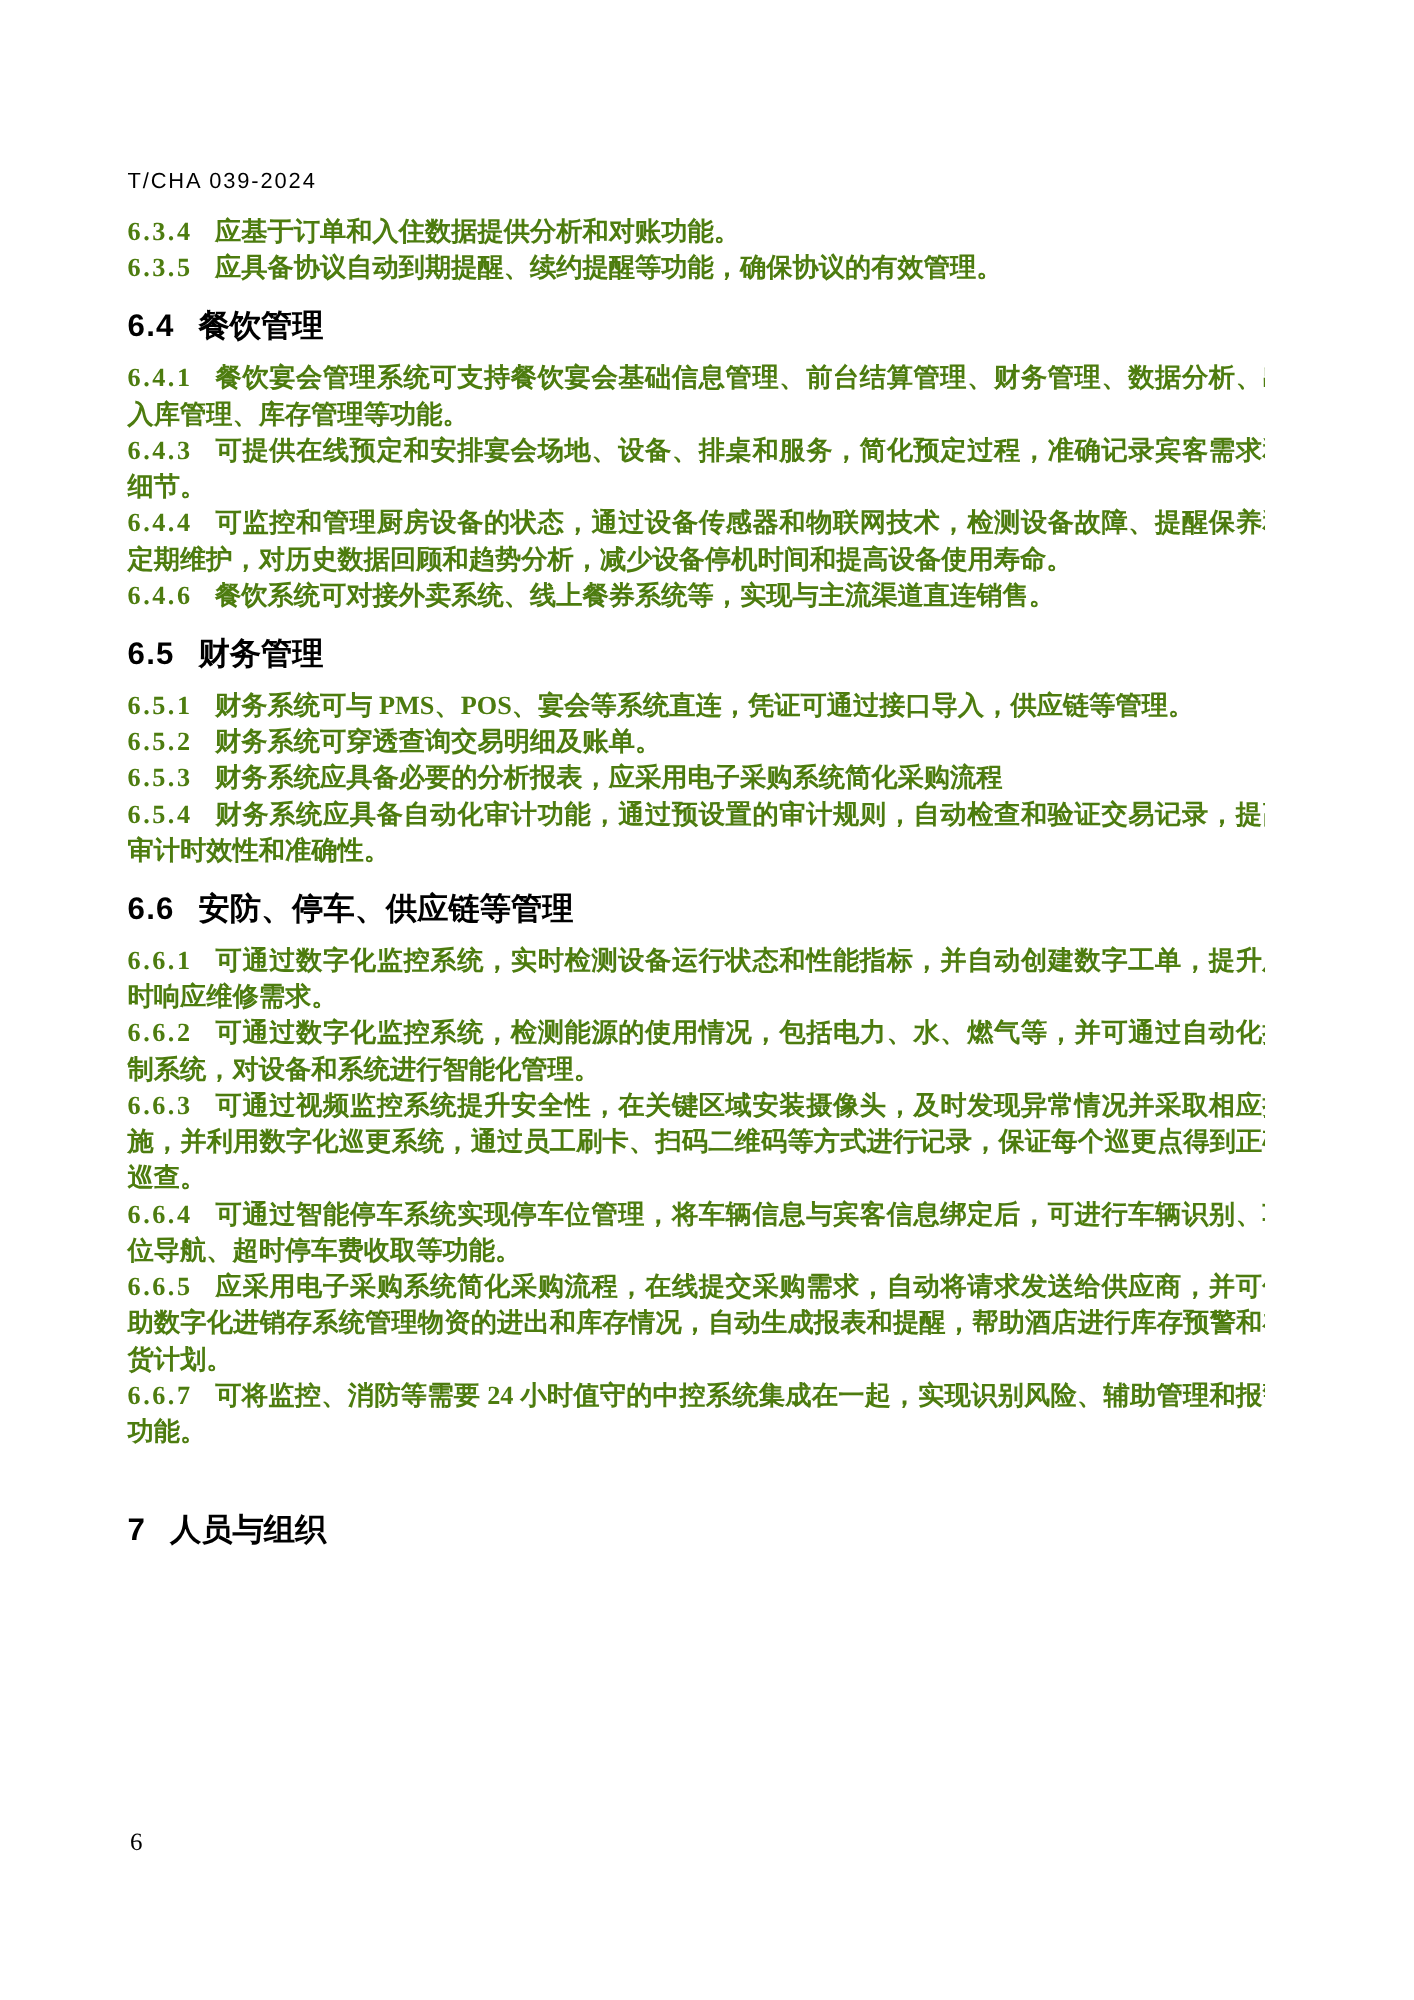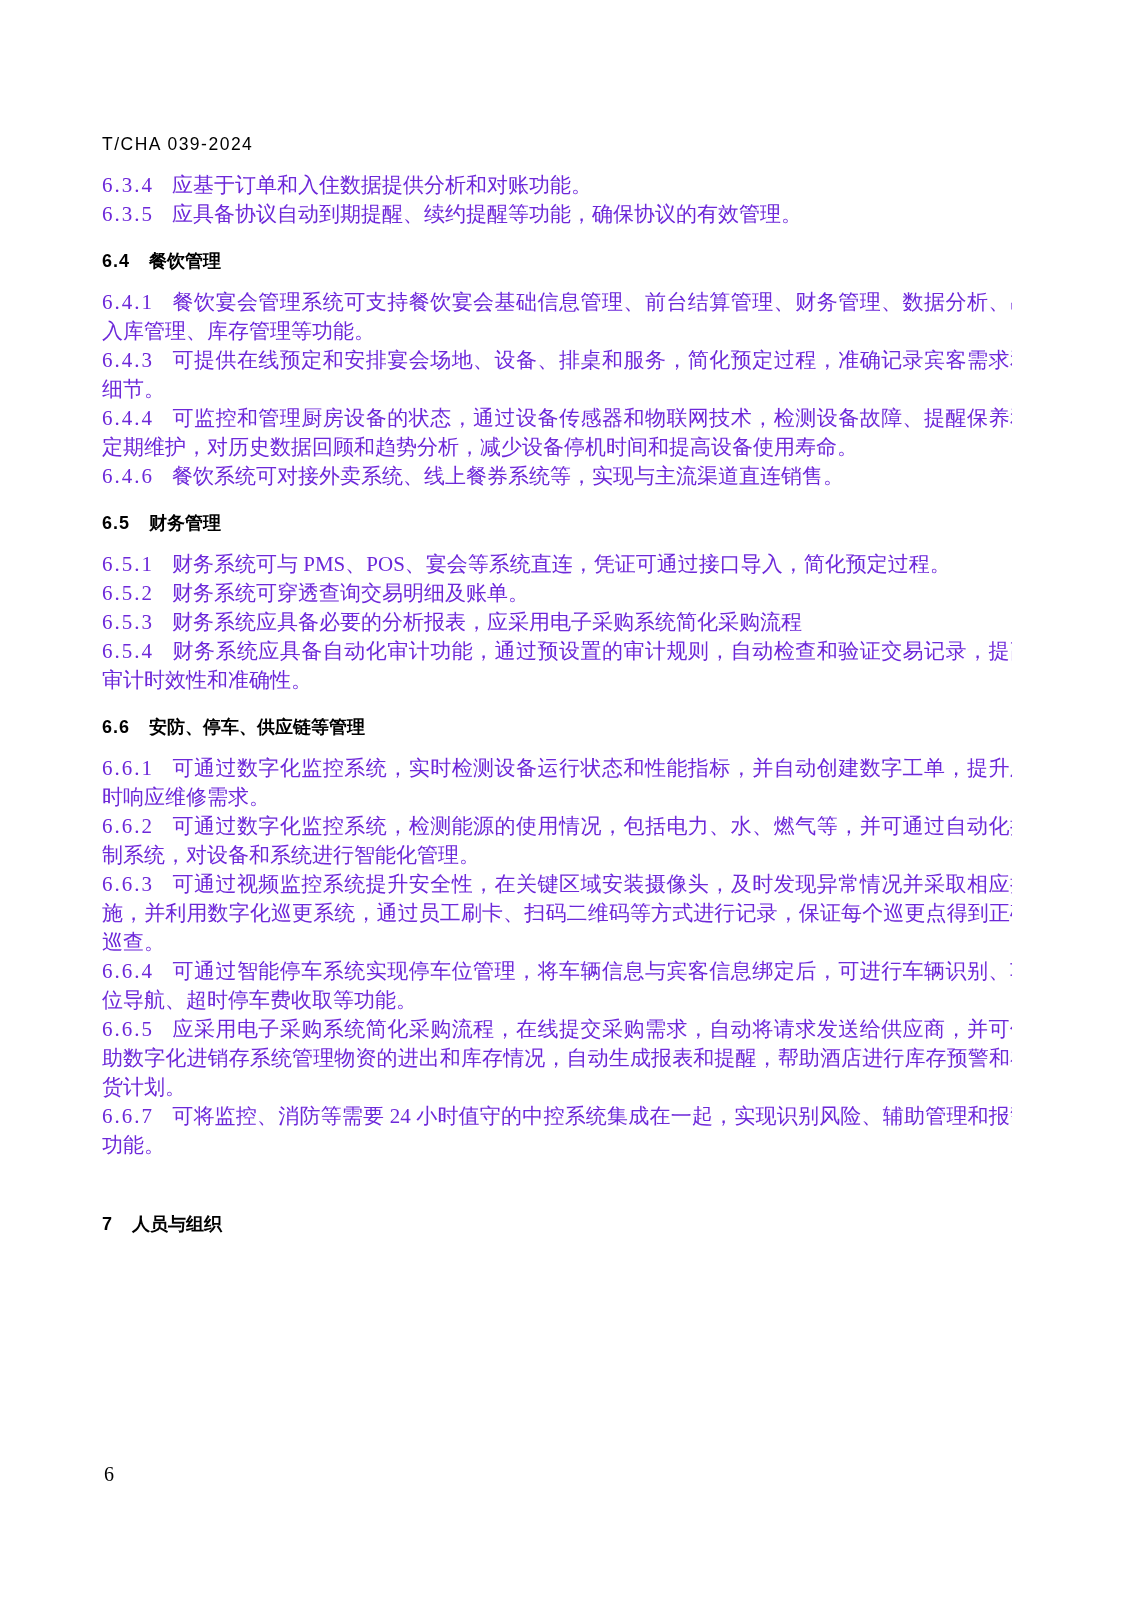--- a/index.html
+++ b/index.html
@@ -25,32 +25,33 @@
     font-size: 17.5px;
     line-height: 22px;
     letter-spacing: 1.5px;
     margin-bottom: 16px;
     color: #000000;
   }
   p.clause {
     font-size: 21px;
     line-height: 29px;
     text-align: justify;
-    color: #6d28d9;
+    color: #4d7c0f;
+    font-weight: bold;
   }
   p.clause .cnum {
     font-family: "Liberation Serif", "DejaVu Serif", serif;
     letter-spacing: 2px;
     margin-right: 18px;
     white-space: nowrap;
   }
   h2.sec-heading {
     font-family: "Liberation Sans", "DejaVu Sans", sans-serif;
     font-weight: 700;
-    font-size: 18px;
+    font-size: 25px;
     line-height: 30px;
     margin: 17px 0 12px 0;
     color: #000000;
   }
   h2.sec-heading .hnum {
     letter-spacing: 1px;
     margin-right: 19px;
   }
   h2.chapter-heading {
     margin-top: 49px;
@@ -96,21 +97,21 @@
     </p>
     <p class="clause">
       <span class="cnum">6.4.6</span><span class="ctext">餐饮系统可对接外卖系统、线上餐券系统等，实现与主流渠道直连销售。</span>
     </p>
 
     <h2 class="sec-heading">
       <span class="hnum">6.5</span><span class="htitle">财务管理</span>
     </h2>
 
     <p class="clause">
-      <span class="cnum">6.5.1</span><span class="ctext">财务系统可与 PMS、POS、宴会等系统直连，凭证可通过接口导入，简化预定过程。</span>
+      <span class="cnum">6.5.1</span><span class="ctext">财务系统可与 PMS、POS、宴会等系统直连，凭证可通过接口导入，供应链等管理。</span>
     </p>
     <p class="clause">
       <span class="cnum">6.5.2</span><span class="ctext">财务系统可穿透查询交易明细及账单。</span>
     </p>
     <p class="clause">
       <span class="cnum">6.5.3</span><span class="ctext">财务系统应具备必要的分析报表，应采用电子采购系统简化采购流程</span>
     </p>
     <p class="clause">
       <span class="cnum">6.5.4</span><span class="ctext">财务系统应具备自动化审计功能，通过预设置的审计规则，自动检查和验证交易记录，提高审计时效性和准确性。</span>
     </p>

